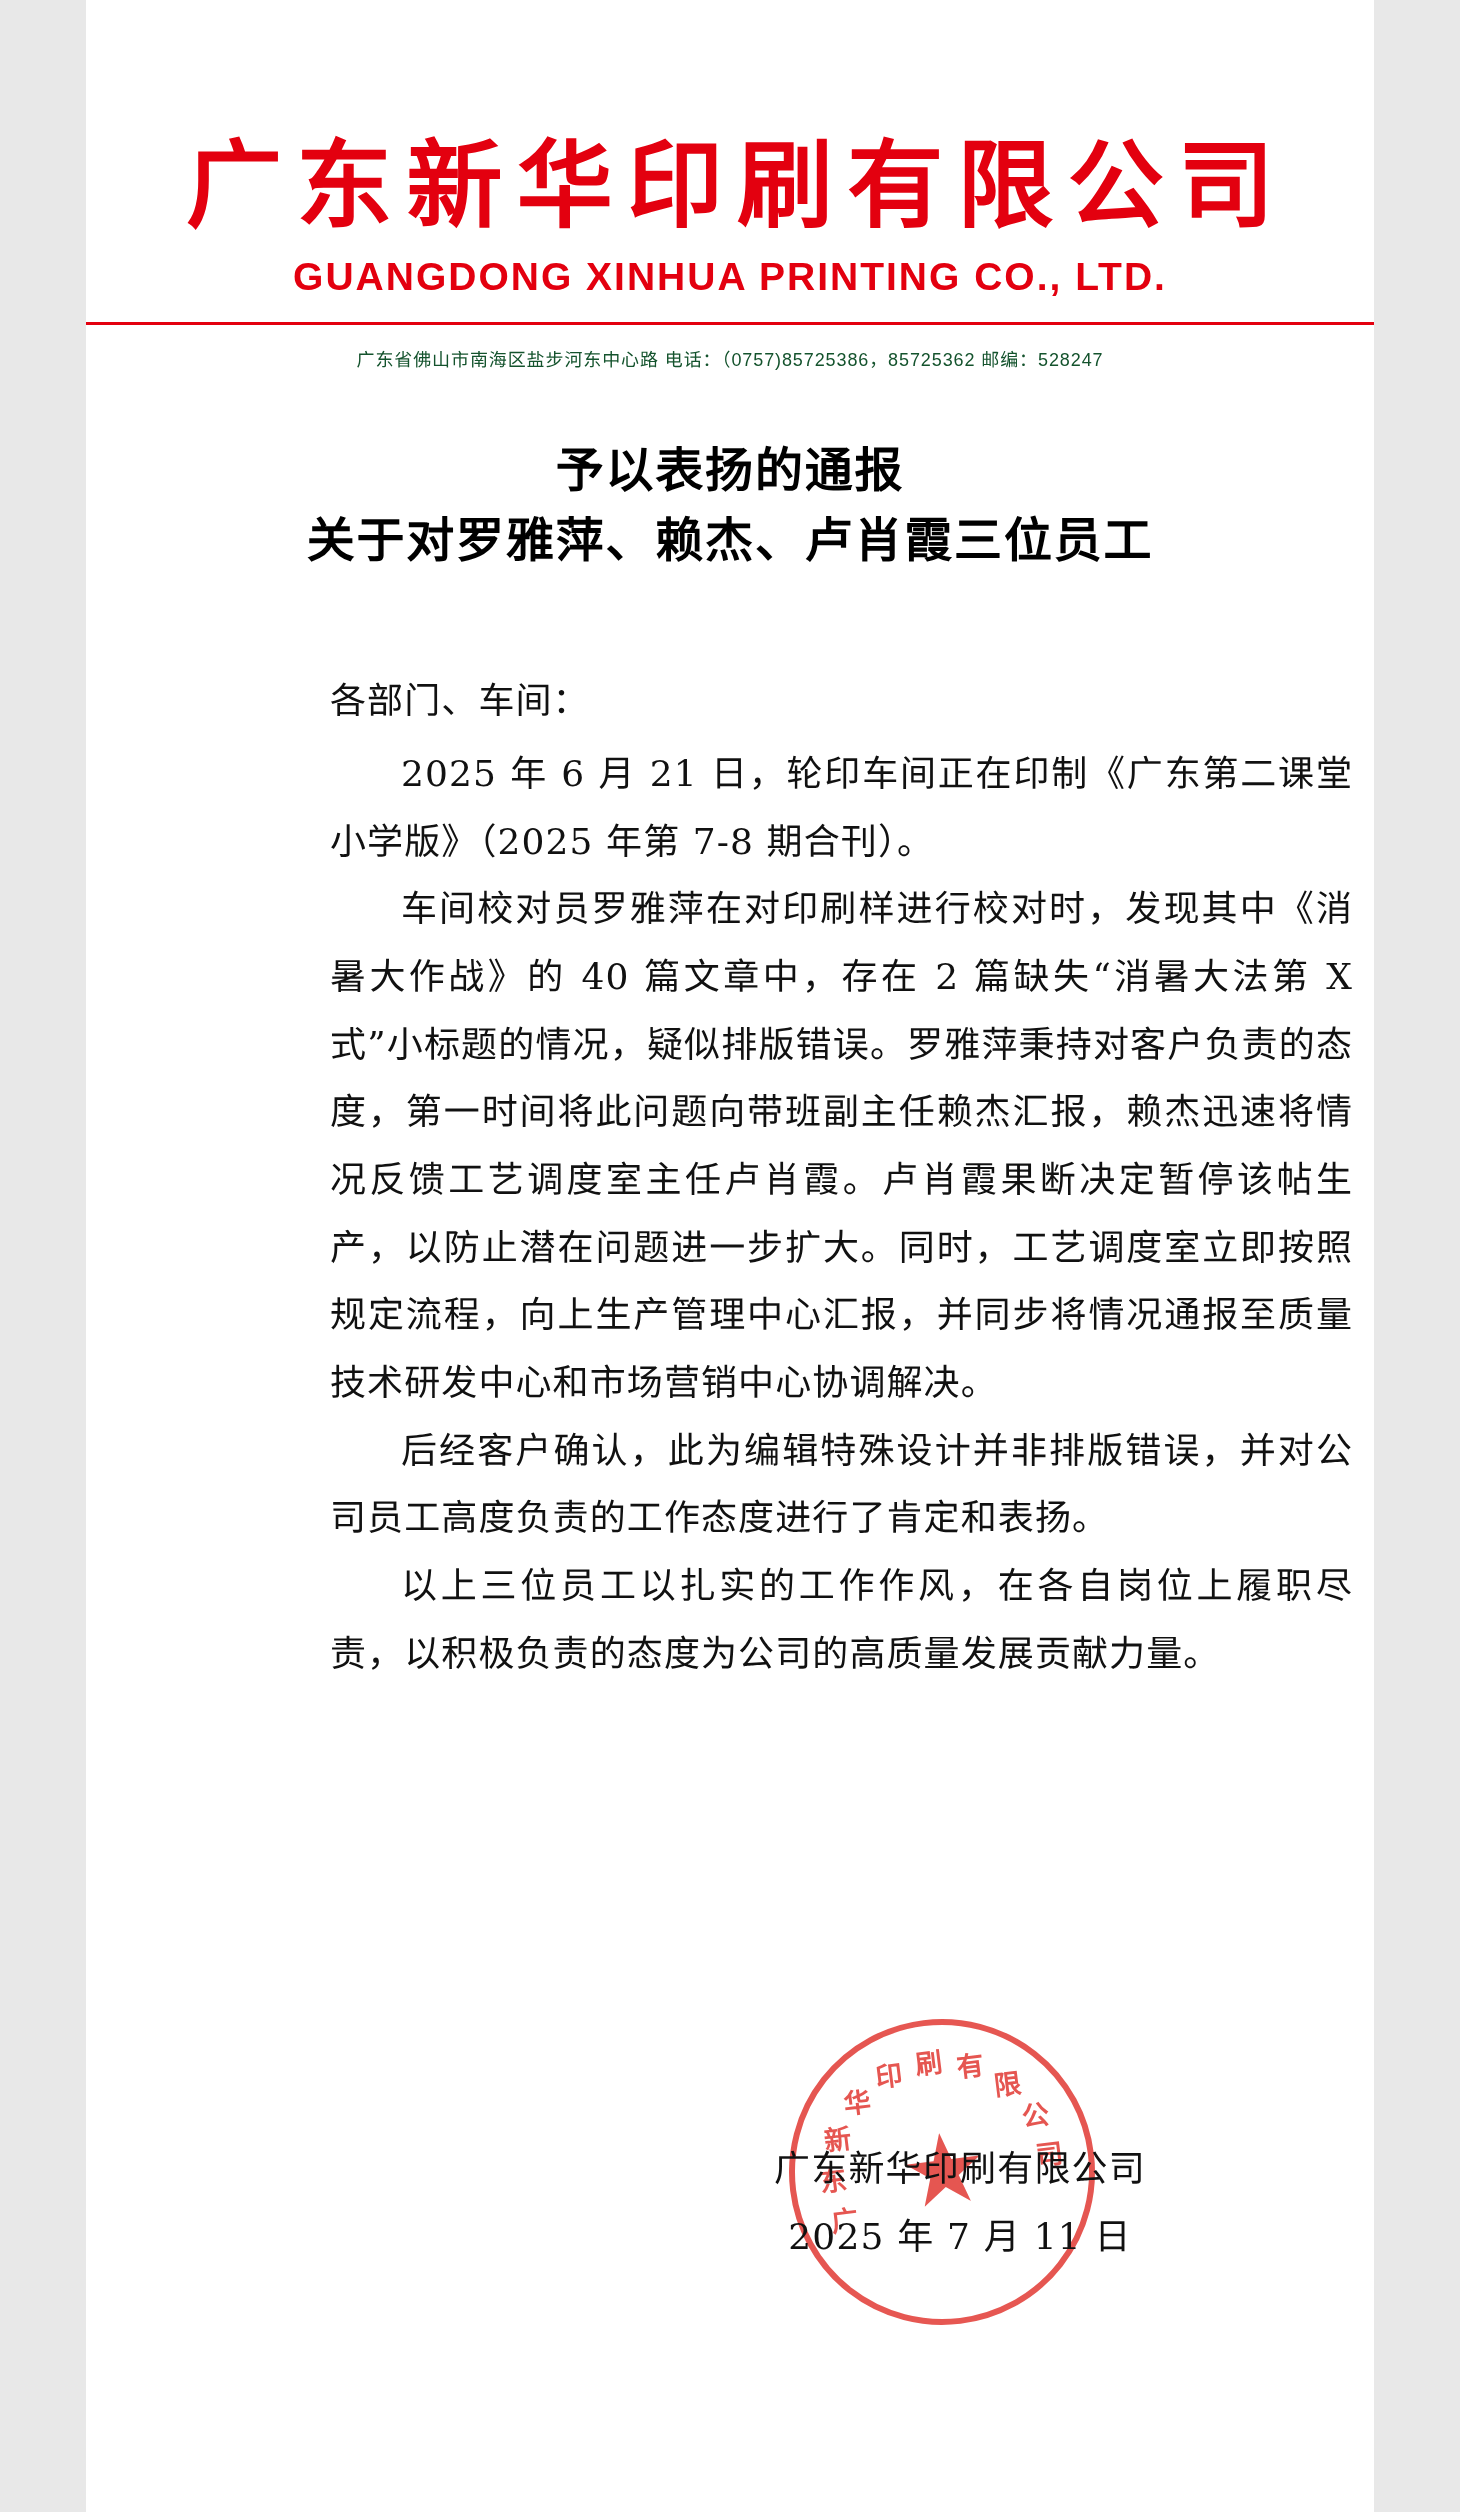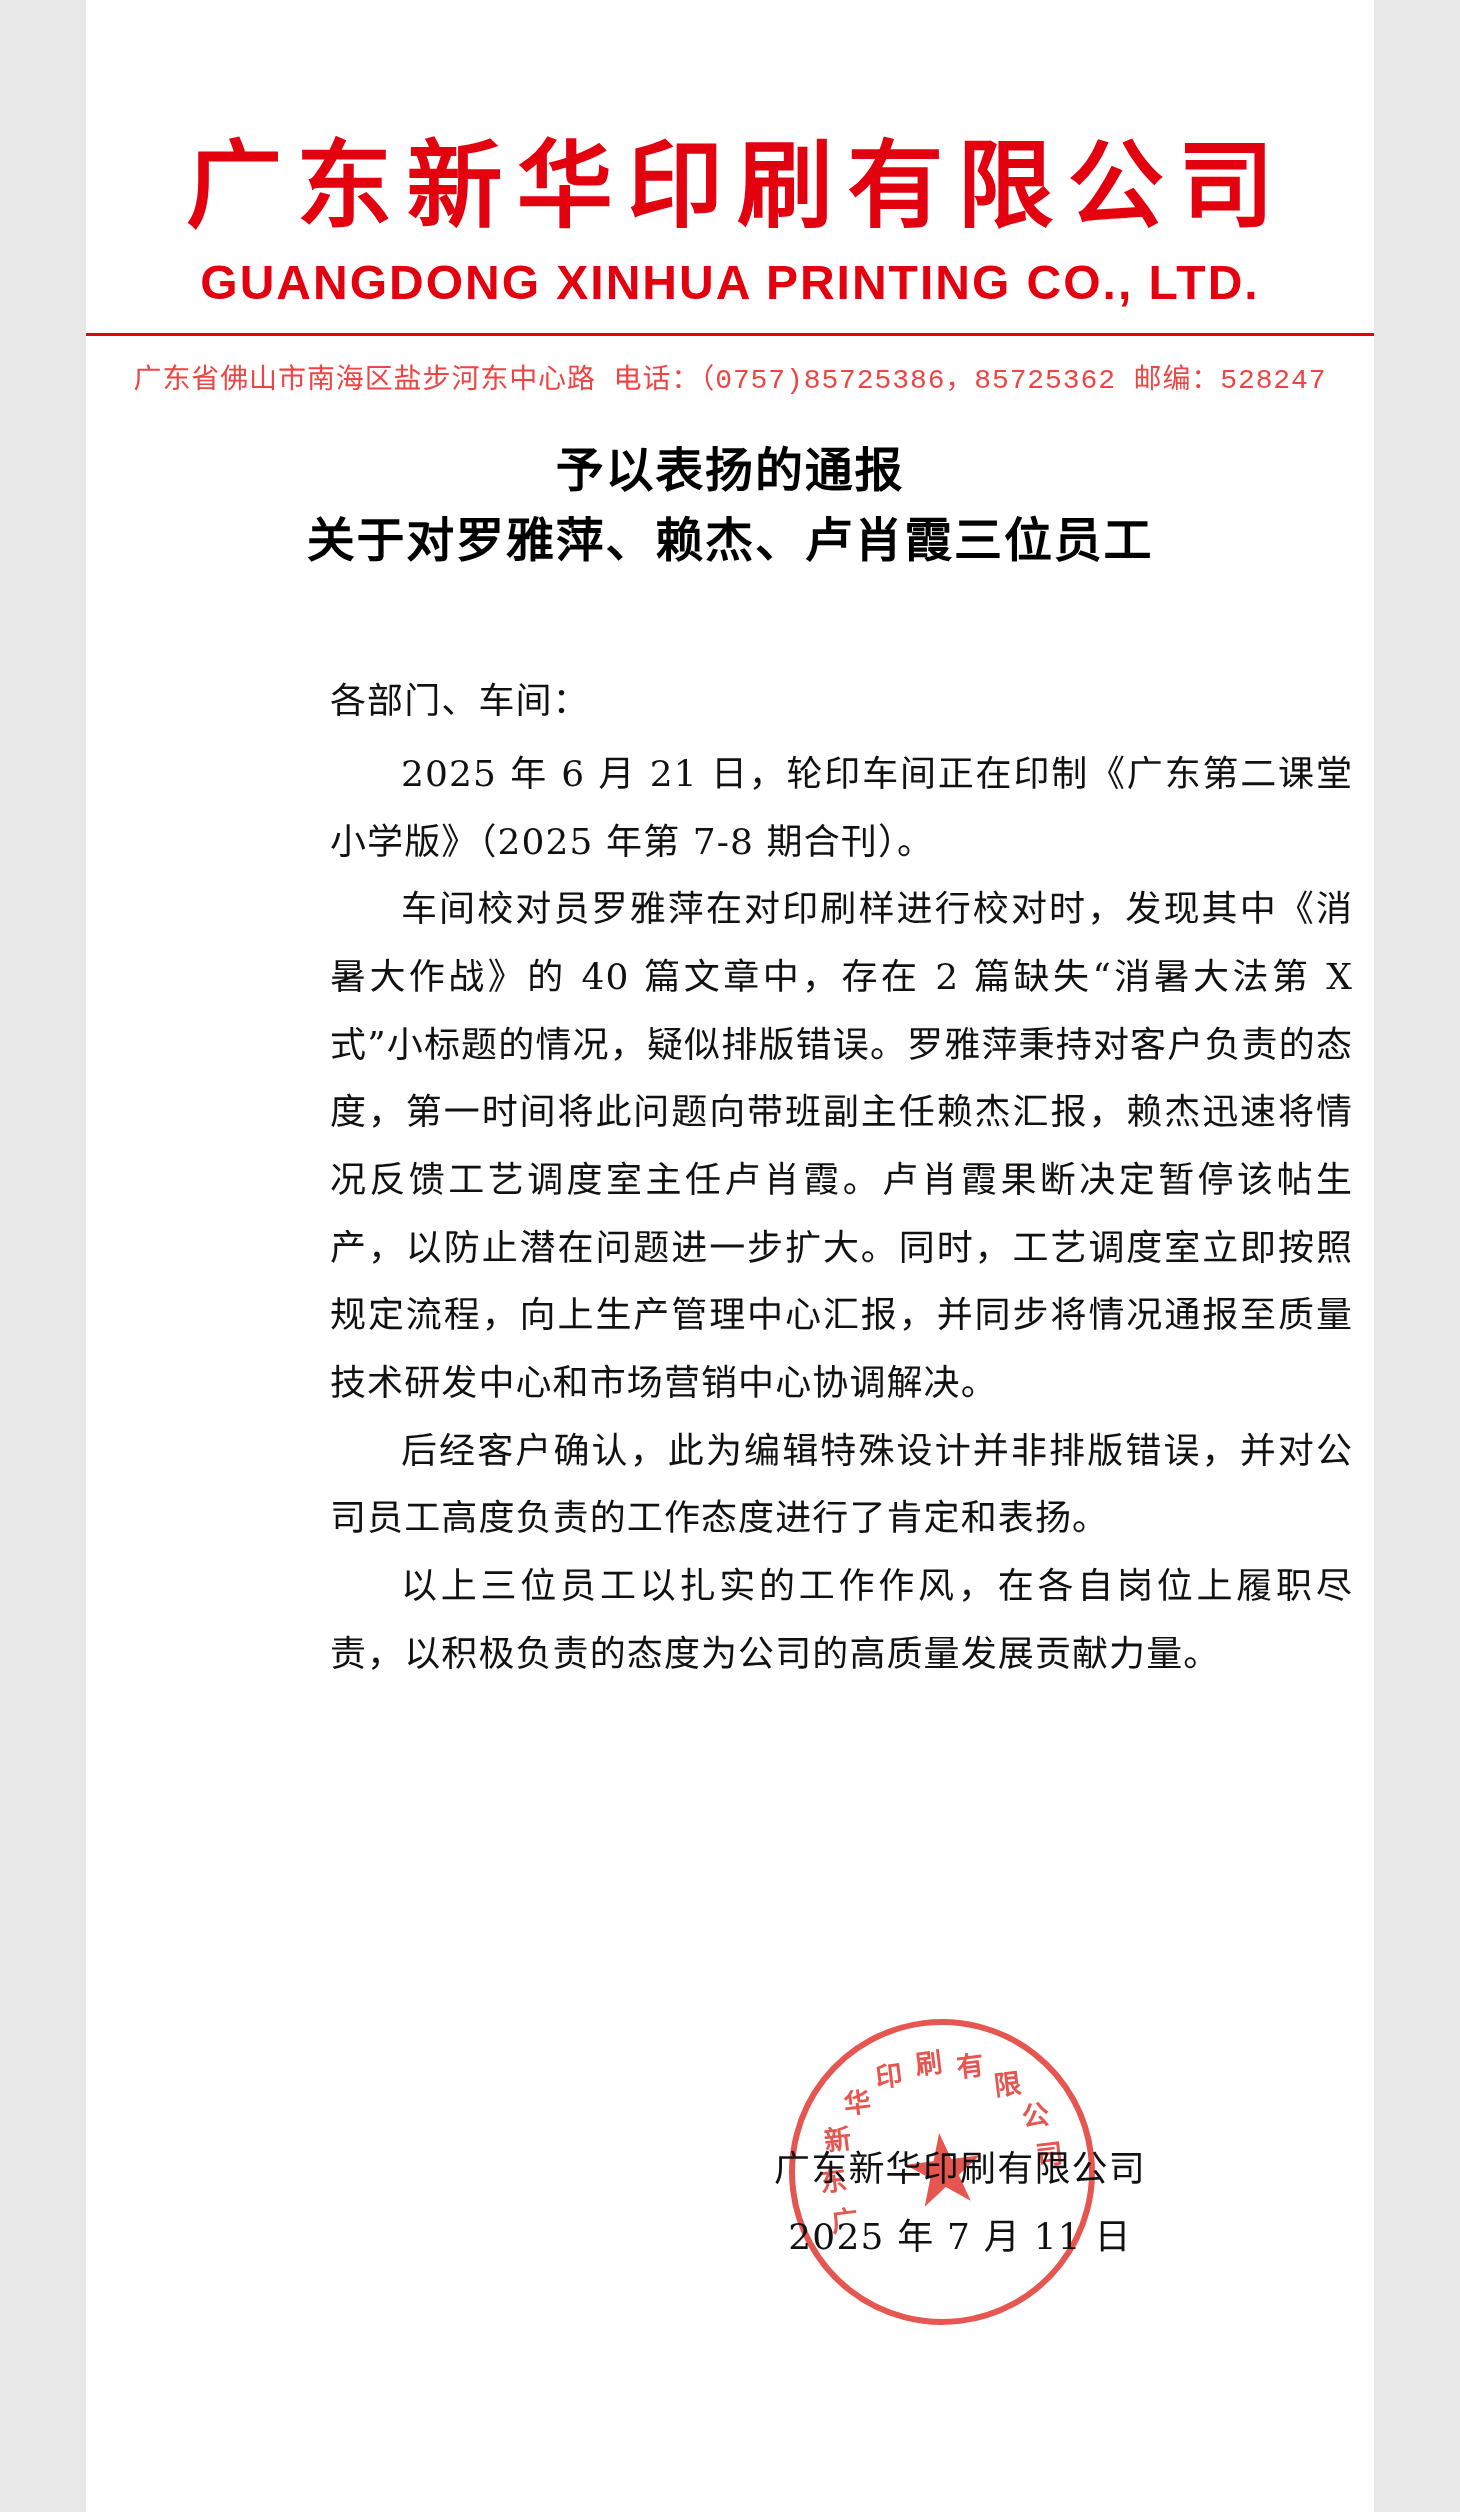--- a/index.html
+++ b/index.html
@@ -36,35 +36,35 @@
     font-size: 96px;
     letter-spacing: 14.2px;
     line-height: 1.12;
     text-indent: 14.2px;
     white-space: nowrap;
   }
   .company-en {
     color: #e3000f;
     font-family: "Liberation Sans", "DejaVu Sans", sans-serif;
     font-weight: bold;
-    font-size: 48px;
+    font-size: 39px;
     letter-spacing: 2px;
     margin-top: 14.2px;
     white-space: nowrap;
   }
   .rule {
     width: 1308px;
     height: 3.6px;
     background: #e3000f;
     margin: 23px auto 0 auto;
   }
   .address-line {
-    color: #ef4444;
-    font-family: Liberation Mono, monospace;
-    font-size: 28px;
+    color: #14532d;
+    font-family: Liberation Sans, sans-serif;
+    font-size: 18px;
     letter-spacing: 0.9px;
     margin-top: 19.6px;
     white-space: nowrap;
   }
 
   
   .doc-title {
     position: absolute;
     left: 0;
     top: 436px;

